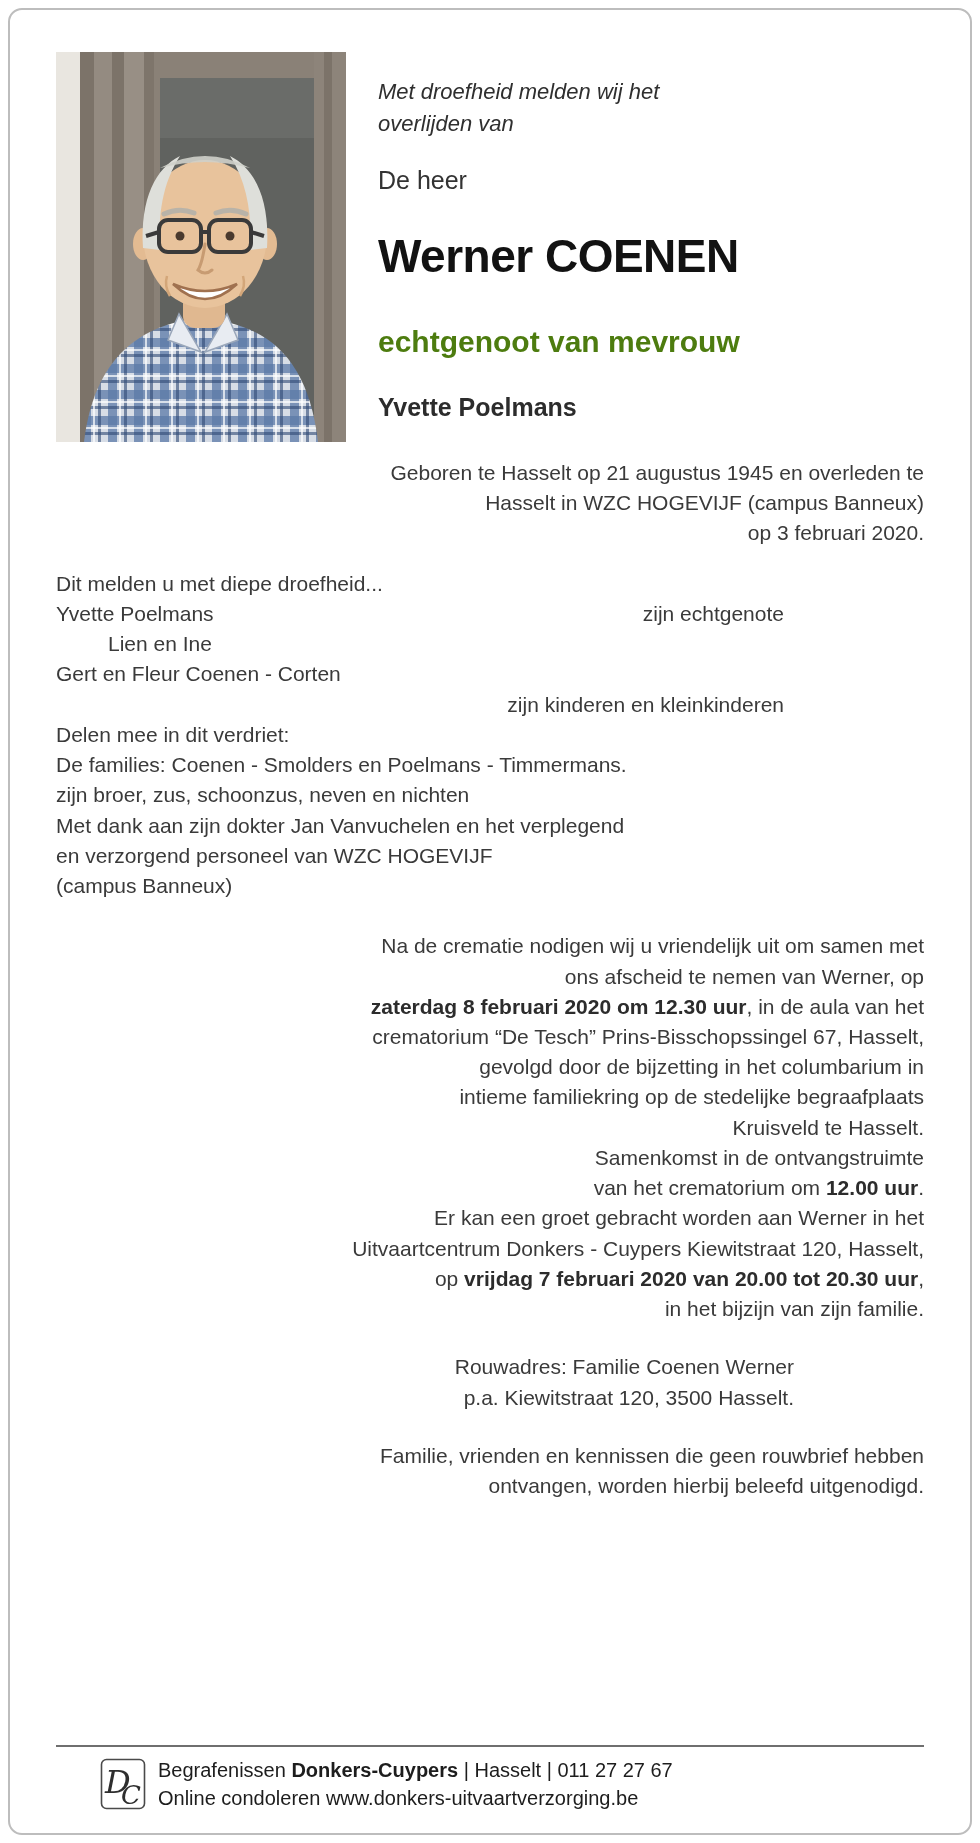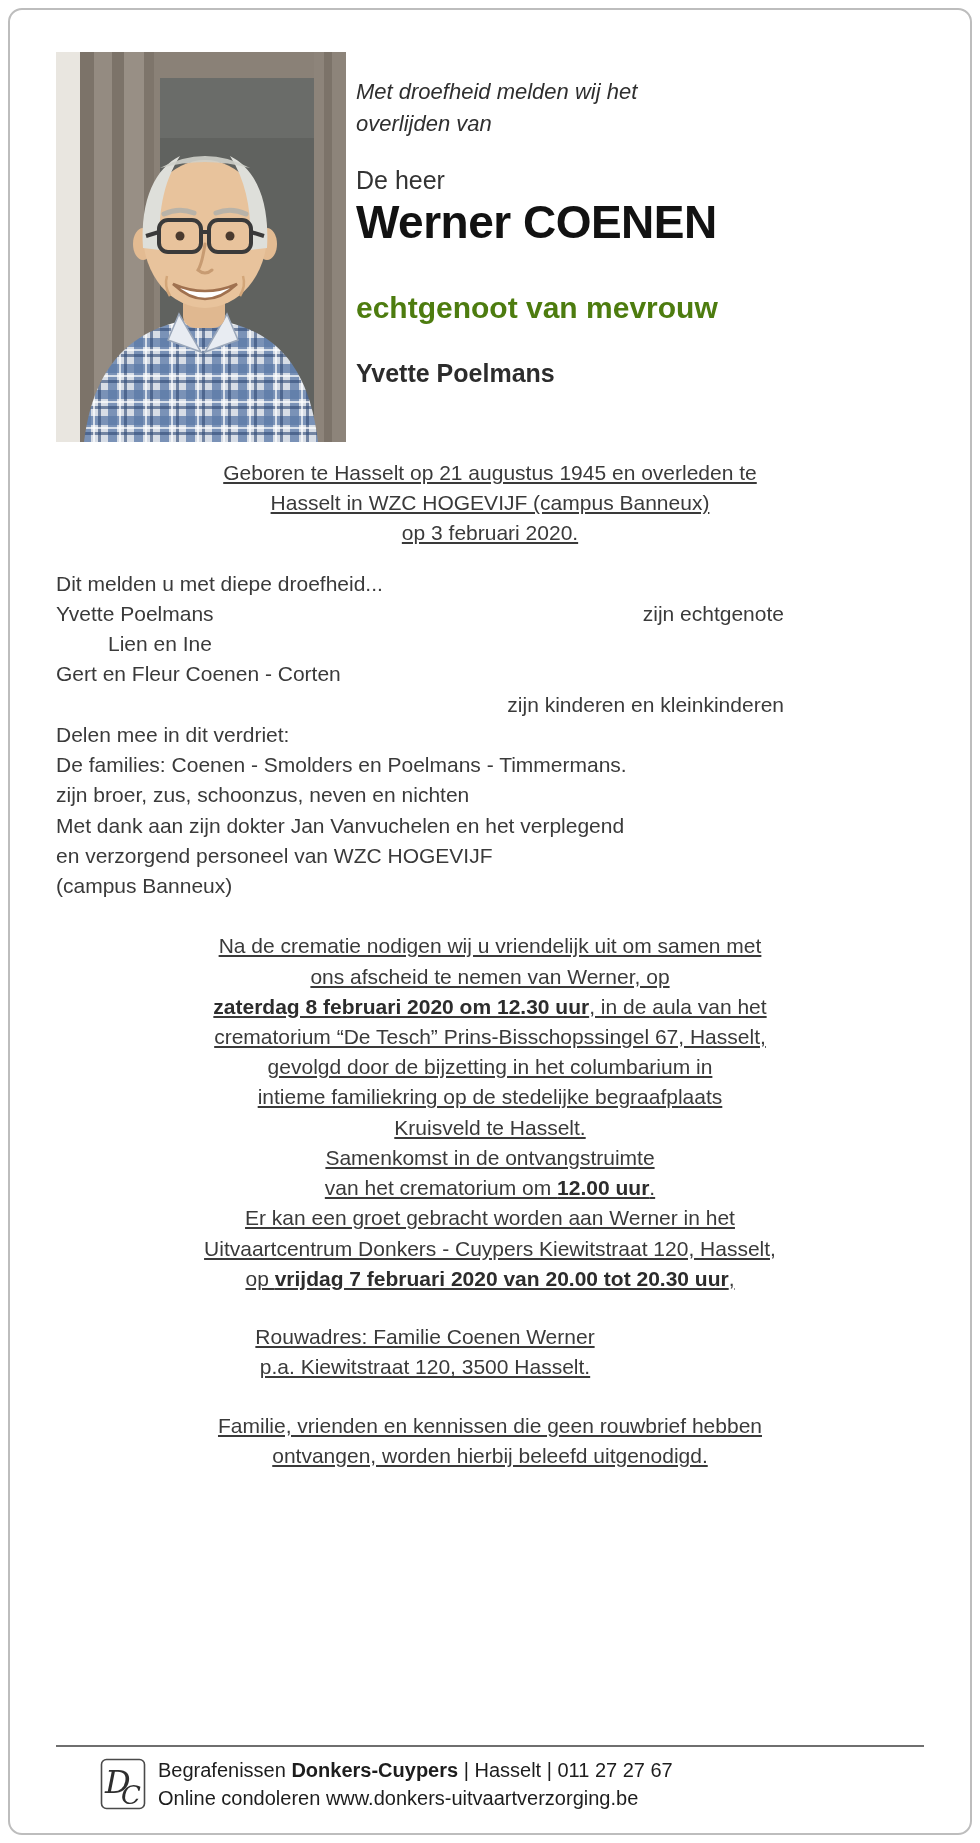--- a/index.html
+++ b/index.html
@@ -18,46 +18,47 @@
     margin: 8px;
     border: 2px solid #bdbdbd;
     border-radius: 14px;
     padding: 42px 46px 12px 46px;
     display: flex;
     flex-direction: column;
     background: #ffffff;
   }
 
   
-  .header { display: flex; gap: 10px; }
+  .header { display: flex; gap: 32px; }
   .photo {
     width: 290px; height: 390px; flex: none;
     overflow: hidden; background: #8a8177;
   }
   .photo svg { display: block; }
   .header-text { padding-top: 24px; flex: 1; }
 
   .intro {
     font-style: italic;
     font-size: 22px;
     line-height: 1.45;
     color: #2f2f2f;
   }
   .deheer   { font-size: 25px; margin-top: 26px; color: #333; }
   .deceased-name {
     font-size: 46px;
     font-weight: bold;
     color: #121212;
+    margin-top: 34px;
     letter-spacing: -0.5px;
   }
   .relation { font-size: 30px; font-weight: bold; margin-top: 42px; color: #4d7c0f; }
   .spouse   { font-size: 25px; font-weight: bold; margin-top: 34px; color: #2c2c2c; }
 
   
-  .center { text-align: center; text-decoration: underline; }
+  .center { text-align: right; }
   .txt { font-size: 21px; line-height: 1.44; color: #3a3a3a; }
 
   .birth-death { margin-top: 16px; }
 
   .family { margin-top: 20px; width: 728px; }
   .family .row { display: flex; justify-content: space-between; }
   .family .indent { padding-left: 52px; }
   .family .right { text-align: right; }
 
   .ceremony { margin-top: 30px; }
@@ -199,20 +200,21 @@
     <div>Kruisveld te Hasselt.</div>
     <div>Samenkomst in de ontvangstruimte</div>
     <div>
       <span>van het crematorium om </span><b>12.00 uur</b><span>.</span>
     </div>
     <div>Er kan een groet gebracht worden aan Werner in het</div>
     <div>Uitvaartcentrum Donkers - Cuypers Kiewitstraat 120,  Hasselt,</div>
     <div>
       <span>op </span><b>vrijdag 7 februari 2020 van 20.00 tot 20.30 uur</b><span>,</span>
     </div>
+    <div>in het bijzijn van zijn familie.</div>
   </div>
 
   <div class="mourning-address txt center">
     <div>Rouwadres: Familie Coenen Werner</div>
     <div>p.a. Kiewitstraat 120, 3500 Hasselt.</div>
   </div>
 
   <div class="invitation txt center">
     <div>Familie, vrienden en kennissen die geen rouwbrief hebben</div>
     <div>ontvangen, worden hierbij beleefd uitgenodigd.</div>

